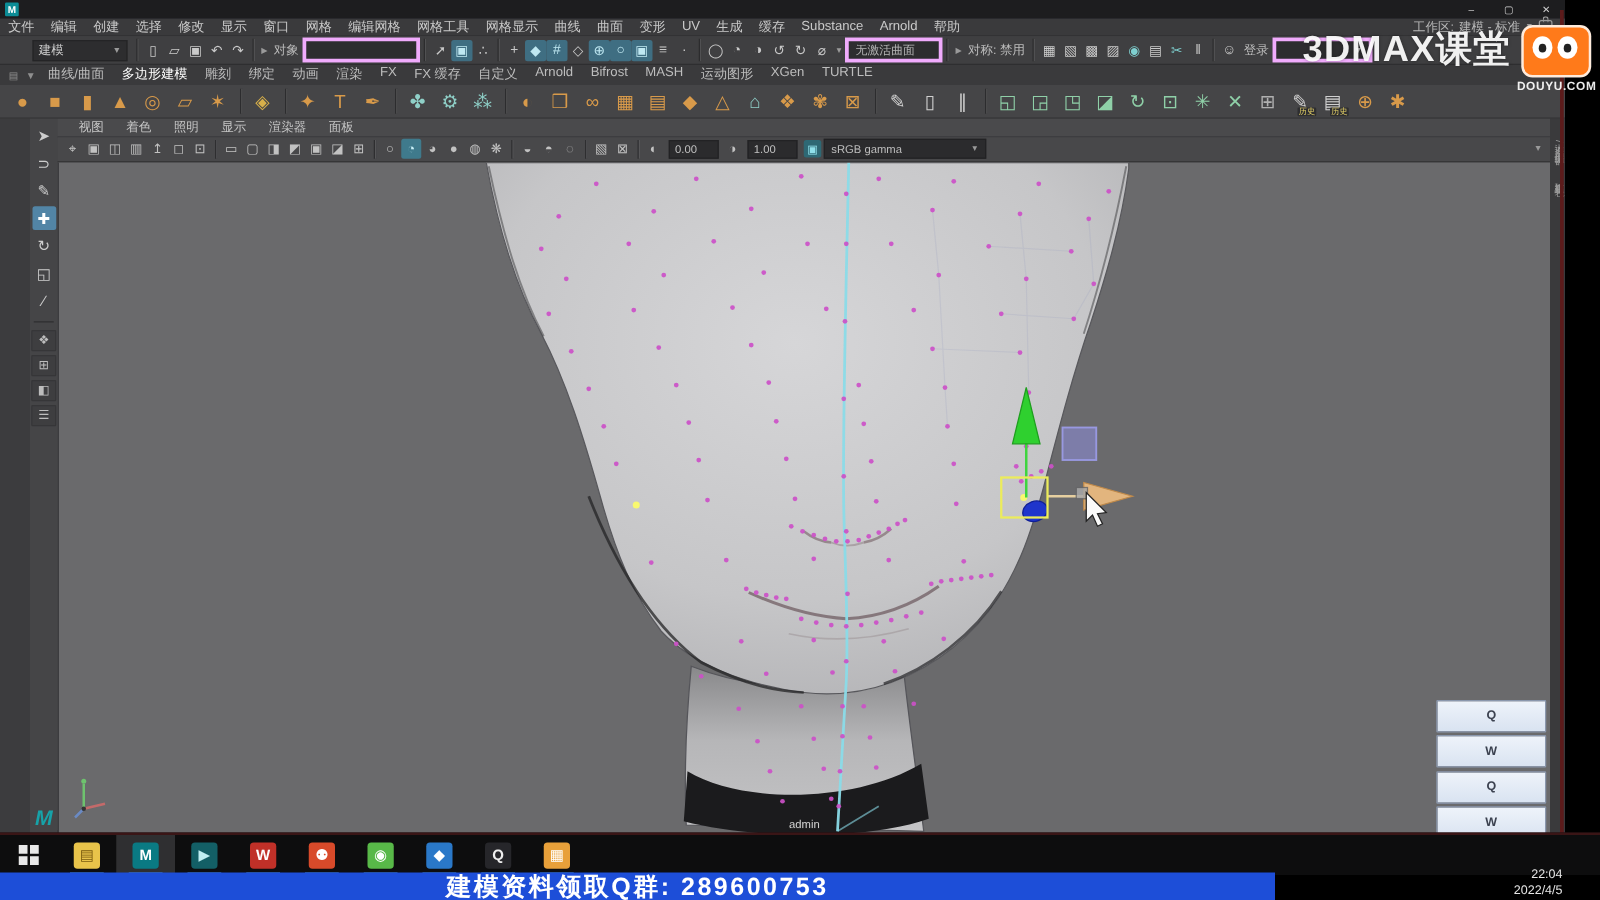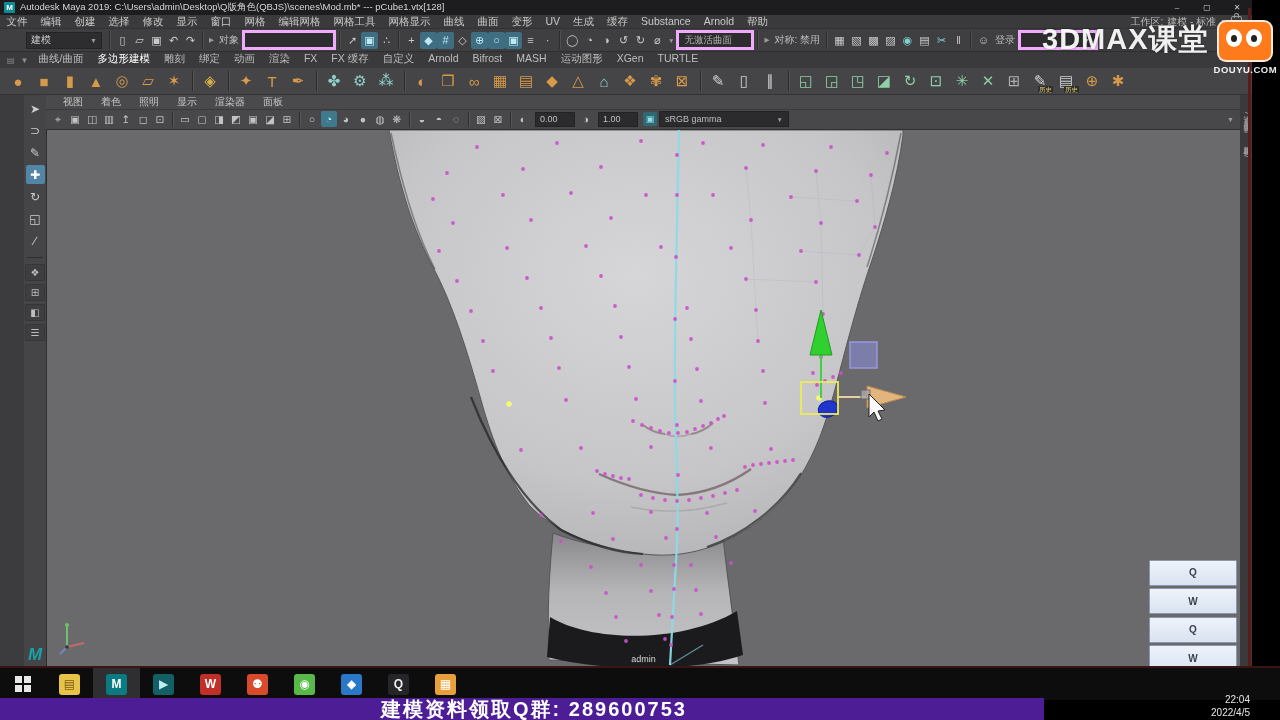--- a/index.html
+++ b/index.html
@@ -98,32 +98,31 @@
   .start-btn{width:46px;height:32px;display:flex;align-items:center;justify-content:center;}
   .win-logo{display:grid;grid-template-columns:7px 7px;grid-template-rows:7px 7px;gap:1.5px;}
   .win-logo span{background:#e8e8e8;}
   .tb-app{width:47px;height:32px;display:flex;align-items:center;justify-content:center;position:relative;}
   .tb-app.active{background:#2f2f31;}
   .tb-tile{width:21px;height:21px;border-radius:3px;display:flex;align-items:center;justify-content:center;font-size:12px;font-weight:bold;}
   .tb-underline{position:absolute;bottom:0;left:10px;width:27px;height:2px;background:#4f9fe8;}
   .tb-clock{margin-left:auto;text-align:right;color:#e6e6e6;font-size:10px;line-height:1.25;padding-right:30px;margin-top:45px;}
 
   
-  .banner{position:absolute;left:0;top:698px;width:1020px;height:22px;background:#4c1d95;display:flex;align-items:center;justify-content:center;
-    color:#fff;font-size:20px;font-weight:bold;letter-spacing:2px;padding-left:24px;}
+  .banner{position:absolute;left:0;top:698px;width:1020px;height:22px;background:#1d4ed8;display:flex;align-items:center;justify-content:center;
+    color:#fff;font-size:20px;font-weight:bold;letter-spacing:2px;}
 </style>
 </head>
 <body>
 
 <div class="stage">
   <div class="maya-window">
 
     <div class="titlebar">
       <span class="maya-badge">M</span>
-      <span class="title-text">Autodesk Maya 2019: C:\Users\admin\Desktop\Q版角色(QBJS)\scenes\Mod.mb*   ---   pCube1.vtx[128]</span>
       <div class="win-controls">
         <span class="win-btn">–</span>
         <span class="win-btn">▢</span>
         <span class="win-btn">✕</span>
       </div>
     </div>
 
     <div class="menubar">
       <div id="menu-items">
           <span class="menu-item">文件</span>

